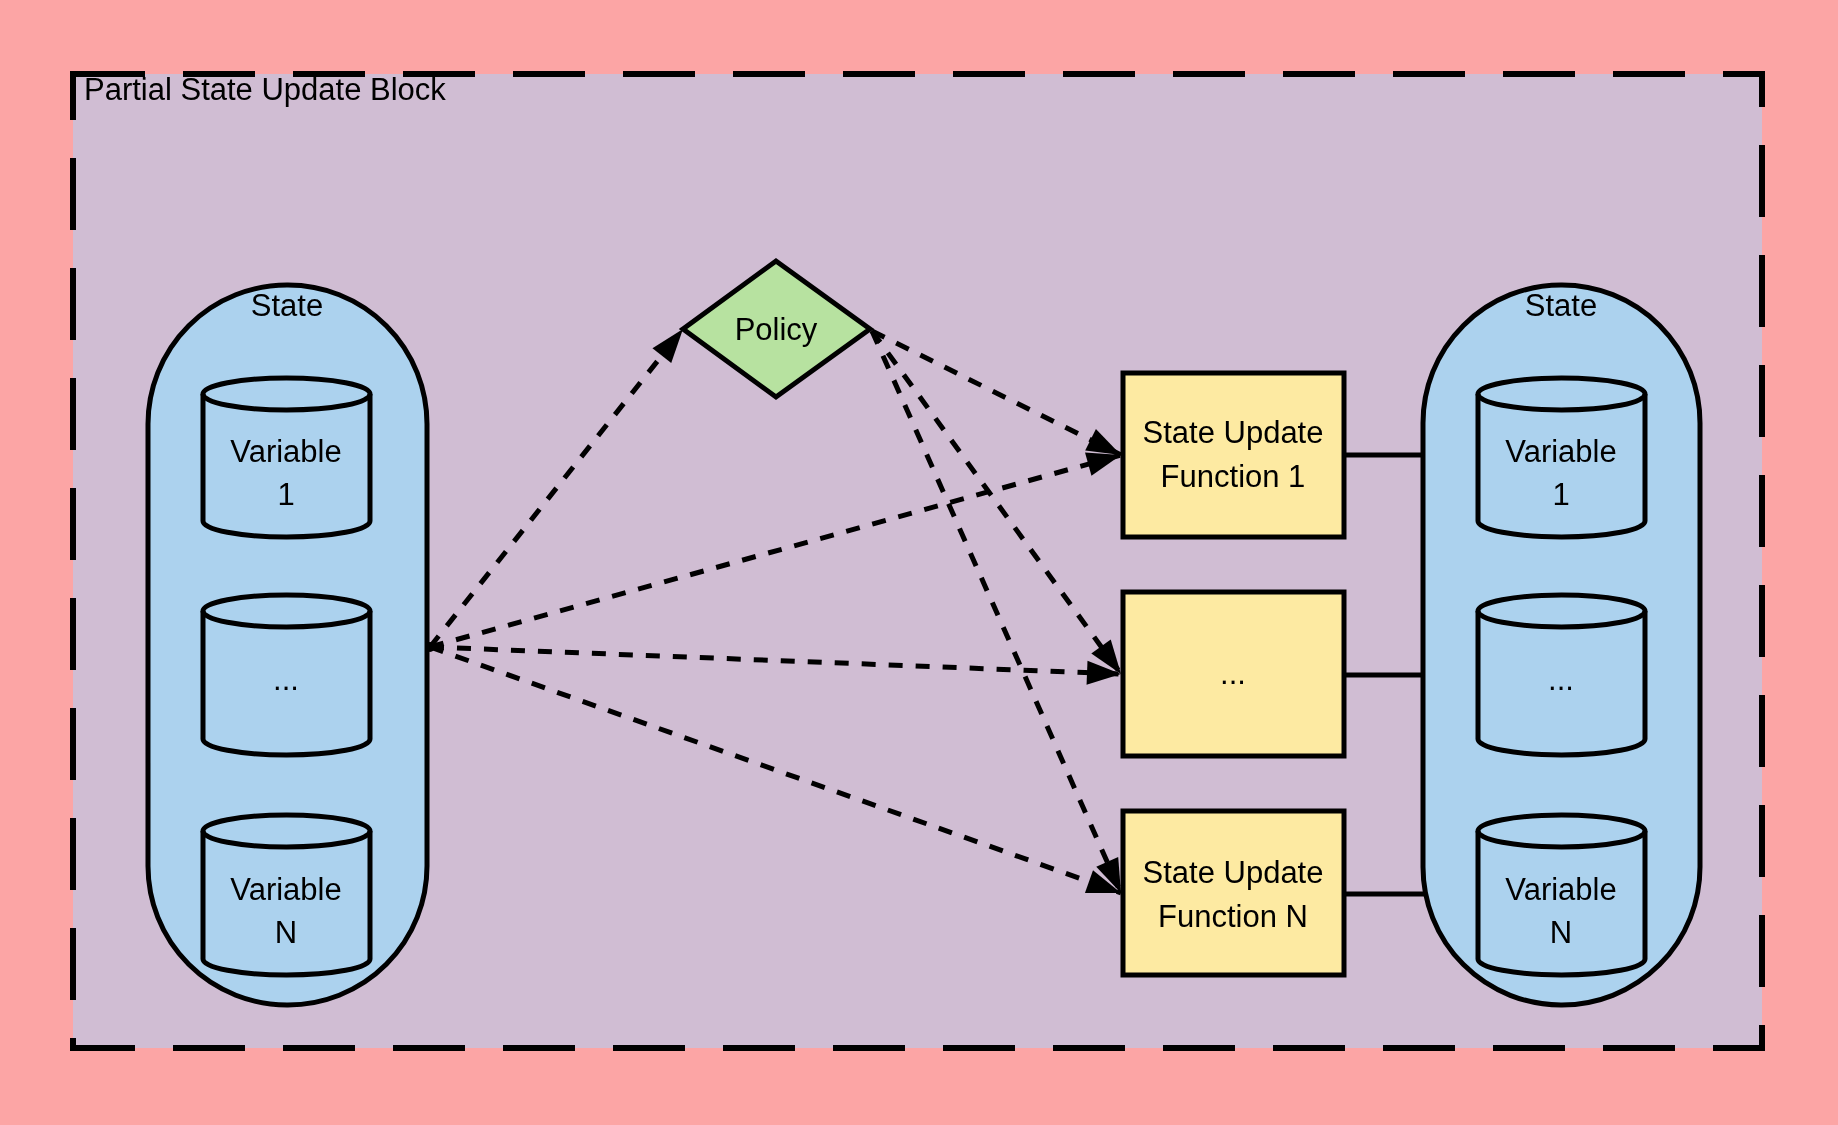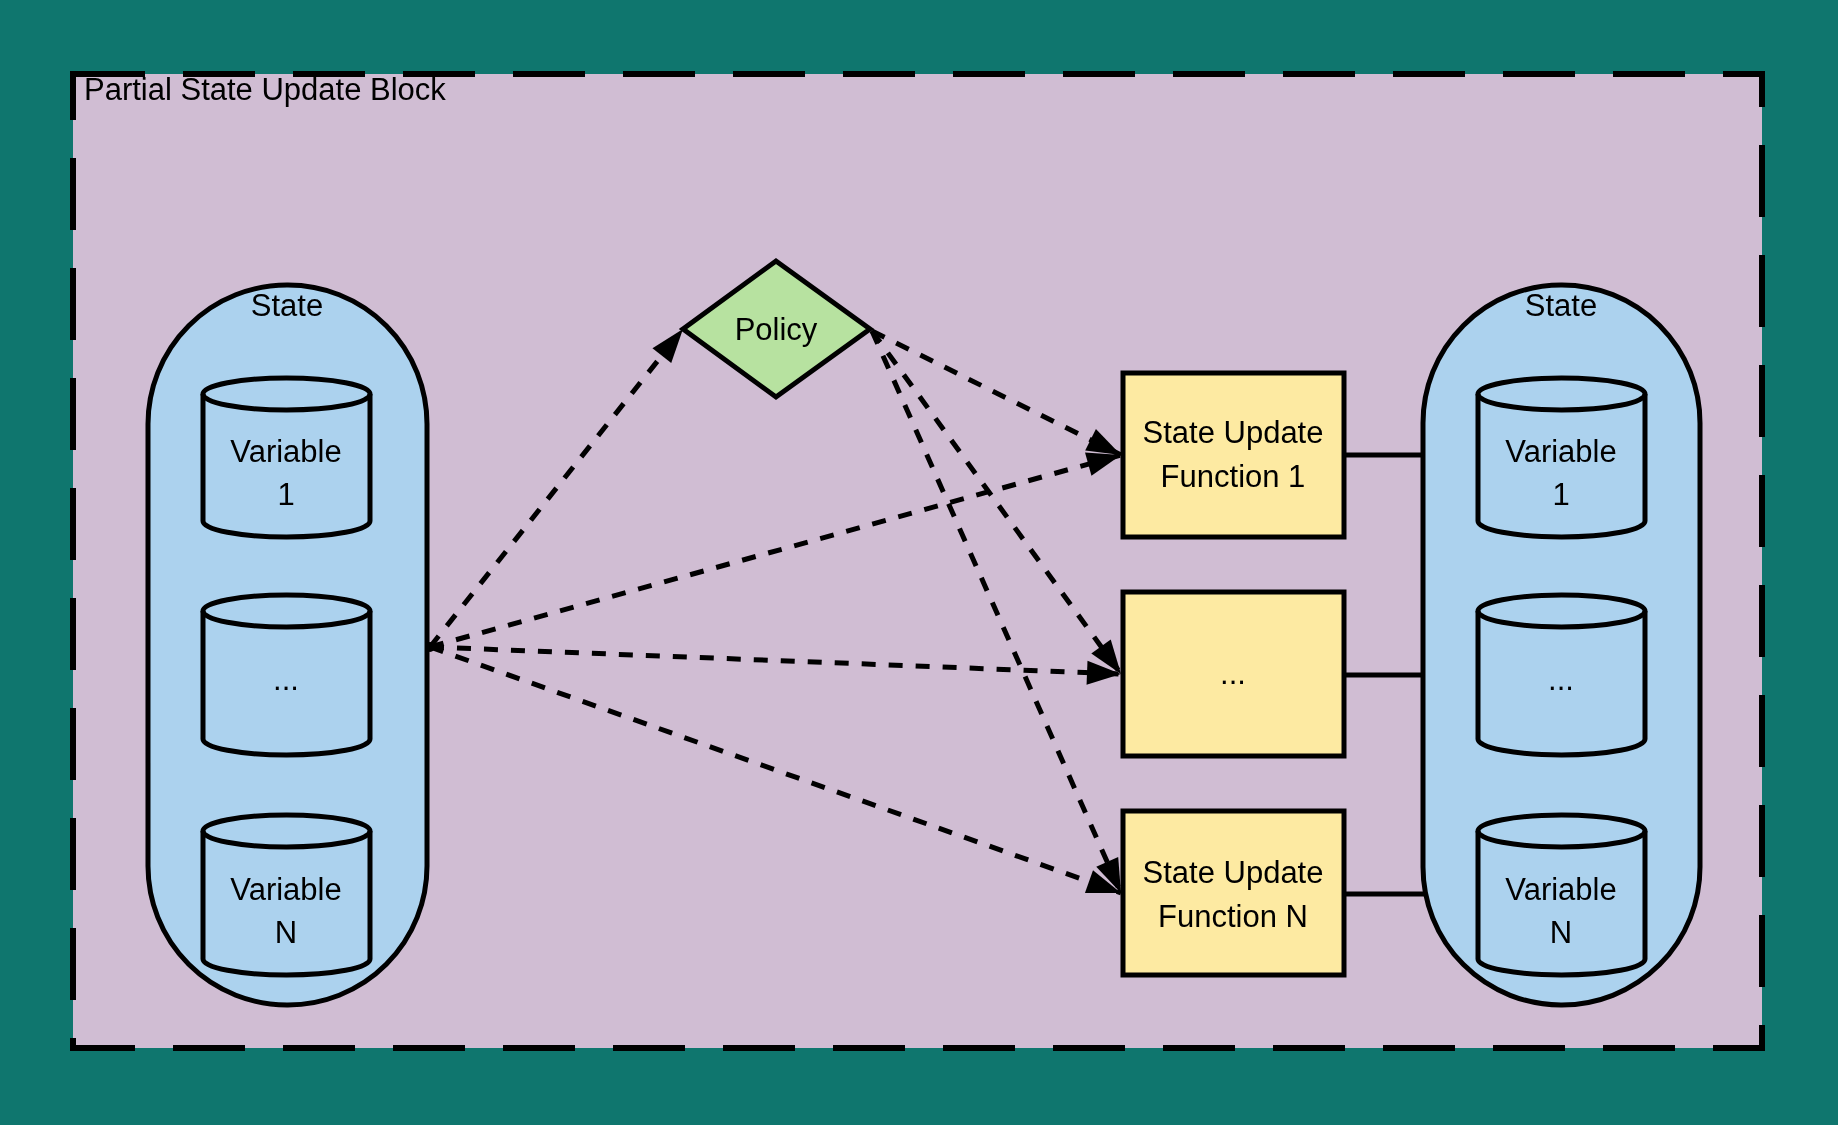--- a/index.html
+++ b/index.html
@@ -3,21 +3,21 @@
 <meta charset="utf-8">
 <style>
   html, body {
     margin: 0;
     padding: 0;
     background: #ffffff;
   }
   .canvas {
     width: 1838px;
     height: 1125px;
-    background: #0f766e;
+    background: #fca5a5;
     position: relative;
   }
   svg {
     display: block;
   }
   text {
     font-family: "Liberation Sans", "DejaVu Sans", sans-serif;
     font-size: 31px;
     fill: #000000;
   }

